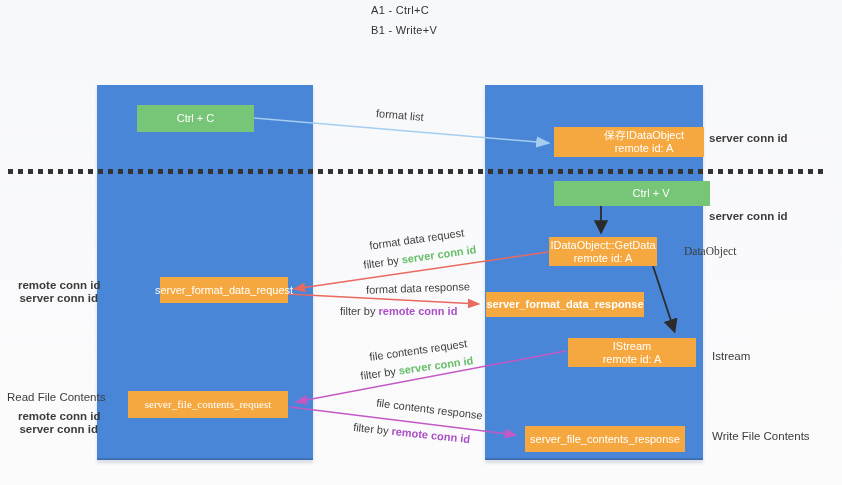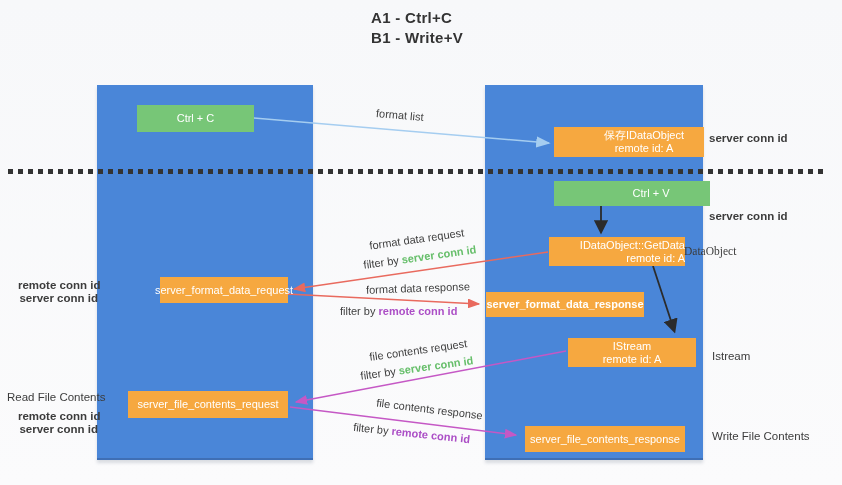--- a/index.html
+++ b/index.html
@@ -3,22 +3,22 @@
 <meta charset="utf-8">
 <style>
   html,body{margin:0;padding:0;background:#f5f6f7;}
   .stage{
     position:relative;width:842px;height:485px;margin:0 auto;
     background:linear-gradient(180deg,#f7f8fa 0%,#fbfbfc 100%);
     font-family:"Liberation Sans","DejaVu Sans",sans-serif;
     overflow:hidden;
   }
   .title{
-    position:absolute;left:371px;top:8px;
-    font-size:15px;color:#333;line-height:20px;letter-spacing:.3px;font-weight:bold;
+    position:absolute;left:371px;top:0;
+    font-size:11px;color:#333;line-height:20px;letter-spacing:.3px;
   }
   .col-header{
     position:absolute;width:140px;text-align:left;
     font-size:12px;color:#3a3a3a;line-height:14px;margin-top:35px;
   }
   .lane{
     position:absolute;top:85px;height:373px;background:#4a86d8;
     border-bottom:2px solid #3f6fb5;
     box-shadow:0 3px 3px rgba(120,130,150,.25);
   }
@@ -95,39 +95,39 @@
 
   <div class="box orange" style="left:554px;top:127px;width:120px;height:30px;padding-left:30px;">
     <div>保存IDataObject</div>
     <div>remote id: A</div>
   </div>
 
   <div class="box green" style="left:554px;top:181px;width:118px;height:25px;padding-left:38px;">
     <div>Ctrl + V</div>
   </div>
 
-  <div class="box orange" style="left:549px;top:237px;width:136px;height:29px;align-items:flex-end;">
+  <div class="box orange" style="left:549px;top:237px;width:108px;height:29px;">
     <div>IDataObject::GetData</div>
     <div>remote id: A</div>
   </div>
 
   <div class="box orange" style="left:130px;top:277px;width:128px;height:26px;margin-left:30px;">
     <div>server_format_data_request</div>
   </div>
 
   <div class="box orange" style="left:486px;top:292px;width:158px;height:25px;font-weight:bold;">
     <div>server_format_data_response</div>
   </div>
 
   <div class="box orange" style="left:568px;top:338px;width:128px;height:29px;">
     <div>IStream</div>
     <div>remote id: A</div>
   </div>
 
-  <div class="box orange" style="left:128px;top:391px;width:160px;height:27px;">
+  <div class="box orange" style="left:128px;top:391px;width:160px;height:27px;font-family:Liberation Serif, serif;">
     <div>server_file_contents_request</div>
   </div>
 
   <div class="box orange" style="left:525px;top:426px;width:160px;height:26px;">
     <div>server_file_contents_response</div>
   </div>
 
   <div class="albl" style="left:376px;top:109px;transform:rotate(5deg);">format list</div>
 
   <div class="albl" style="left:369px;top:233px;transform:rotate(-8deg);">format data request</div>

